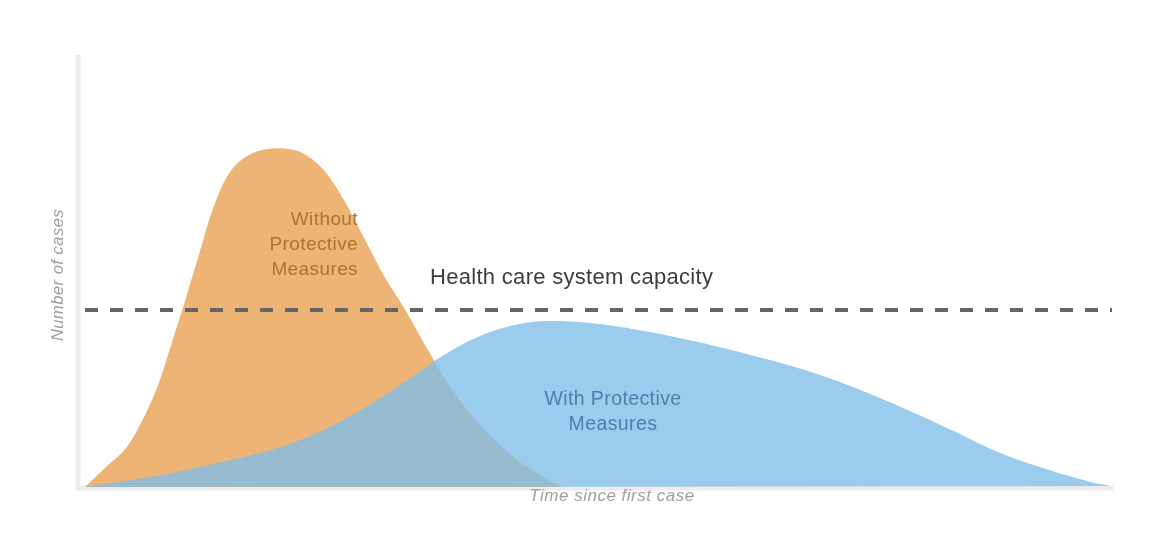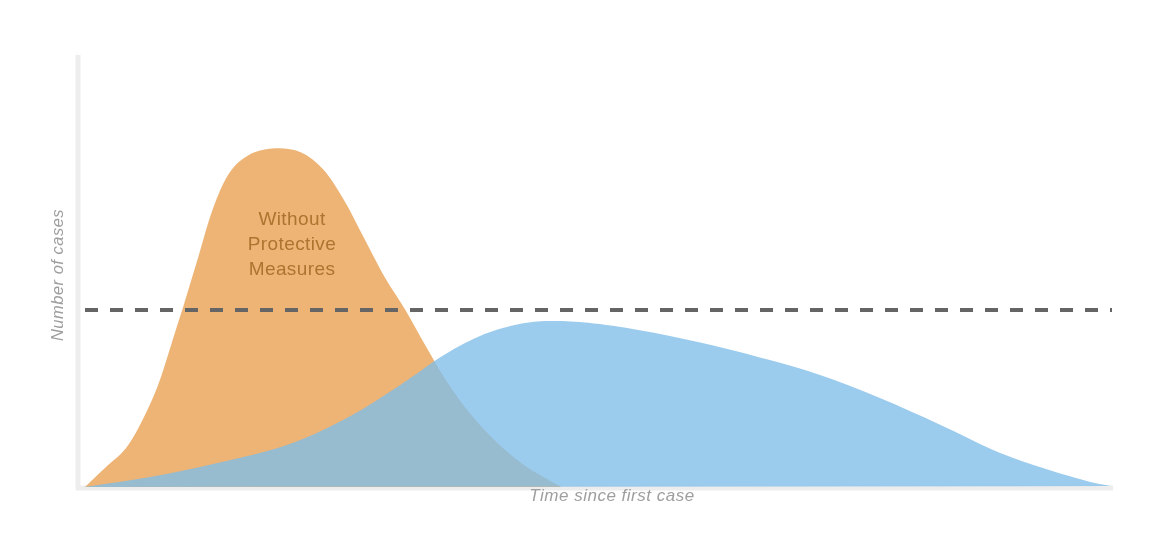--- a/index.html
+++ b/index.html
@@ -8,21 +8,21 @@
     width:1149px;height:545px;
     background:#ffffff;
     font-family:"Liberation Sans", sans-serif;
     overflow:hidden;
   }
   .stage svg{position:absolute;left:0;top:0;}
   .axis{stroke:#ededed;stroke-width:5;}
   .overlay-label{position:absolute;}
   .lbl-without{
     left:226px;top:206px;width:132px;
-    font-size:19px;line-height:25px;text-align:center;
+    font-size:19px;line-height:25px;text-align:right;
     letter-spacing:0.4px;font-weight:400;
   }
   .lbl-with{
     left:518px;top:386px;width:190px;
     font-size:19.5px;line-height:25px;text-align:center;
     letter-spacing:0.4px;font-weight:400;
   }
   .lbl-capacity{
     left:430px;top:264px;
     font-size:22px;color:#3d3d3d;white-space:nowrap;
@@ -49,18 +49,20 @@
   <svg width="1149" height="545" viewBox="0 0 1149 545" aria-hidden="true">
     <line class="axis" x1="78" y1="55" x2="78" y2="489"></line>
     <line class="axis" x1="76" y1="488" x2="1113" y2="488"></line>
     <path id="series-0" d="M85.0 487.0C88.4 483.8 98.7 474.0 105.5 467.6C112.4 461.1 119.9 456.0 126.1 448.1C132.2 440.2 137.2 430.5 142.5 420.0C147.8 409.6 153.1 398.1 157.9 385.5C162.7 372.9 167.0 357.8 171.3 344.4C175.5 331.1 179.1 320.0 183.6 305.6C188.0 291.2 193.2 273.9 198.0 258.0C202.8 242.2 207.2 224.6 212.3 210.5C217.5 196.5 222.6 183.1 228.8 173.8C234.9 164.5 241.6 159.0 249.3 154.8C257.0 150.5 266.4 148.7 275.0 148.3C283.6 147.9 292.6 148.7 300.7 152.2C308.7 155.7 316.1 161.6 323.3 169.5C330.5 177.4 337.0 188.2 343.8 199.7C350.7 211.2 357.5 225.6 364.3 238.6C371.2 251.6 378.0 265.6 384.9 277.5C391.7 289.4 398.6 298.4 405.4 309.9C412.3 321.4 419.1 334.7 426.0 346.6C432.8 358.5 439.1 370.0 446.5 381.2C453.9 392.3 461.9 403.5 470.1 413.6C478.3 423.6 487.2 433.4 495.8 441.6C504.4 449.9 513.8 457.5 521.5 463.2C529.2 469.0 535.3 472.2 542.0 476.2C548.7 480.2 558.3 485.2 561.5 487.0Z" fill="#edb476" fill-opacity="1"></path>
     <path id="series-1" d="M85.0 487.0C95.8 485.3 127.4 481.1 149.7 477.1C172.0 473.0 195.1 468.4 218.5 462.8C242.0 457.3 268.5 451.6 290.4 443.8C312.3 436.0 331.7 425.9 350.0 416.2C368.3 406.4 384.5 395.3 400.3 385.0C416.0 374.8 430.4 363.3 444.4 354.8C458.5 346.3 472.0 339.2 484.5 334.1C497.0 329.0 508.6 326.3 519.4 324.1C530.2 322.0 537.7 321.3 549.2 321.1C560.7 320.9 573.2 321.3 588.2 322.8C603.3 324.4 621.1 326.9 639.6 330.2C658.1 333.4 679.1 337.7 699.1 342.3C719.2 346.8 739.7 352.0 759.7 357.4C779.8 362.8 799.3 367.9 819.3 374.7C839.3 381.4 859.9 389.7 879.9 398.0C899.9 406.3 919.6 415.3 939.5 424.4C959.3 433.4 980.9 444.9 999.0 452.4C1017.2 460.0 1033.4 464.9 1048.3 469.7C1063.2 474.5 1077.8 478.6 1088.4 481.4C1099.0 484.1 1108.1 485.3 1112.0 486.1Z" fill="#7fbce8" fill-opacity="0.78"></path>
     <line id="capacity-line" x1="85" x2="1112" y1="309.9" y2="309.9" stroke="#656565" stroke-width="4" stroke-dasharray="13 12"></line>
   </svg>
 
   <div class="overlay-label lbl-without" style="color: rgb(171, 117, 47);">Without Protective Measures</div>
 
+  <div class="overlay-label lbl-capacity" style="color: rgb(61, 61, 61);">Health care system capacity</div>
 
+  <div class="overlay-label lbl-with" style="color: rgb(74, 129, 172);">With Protective Measures</div>
 
   <div class="overlay-label lbl-y">Number of cases</div>
 
   <div class="overlay-label lbl-x">Time since first case</div>
 </div>
 
 </body></html>

